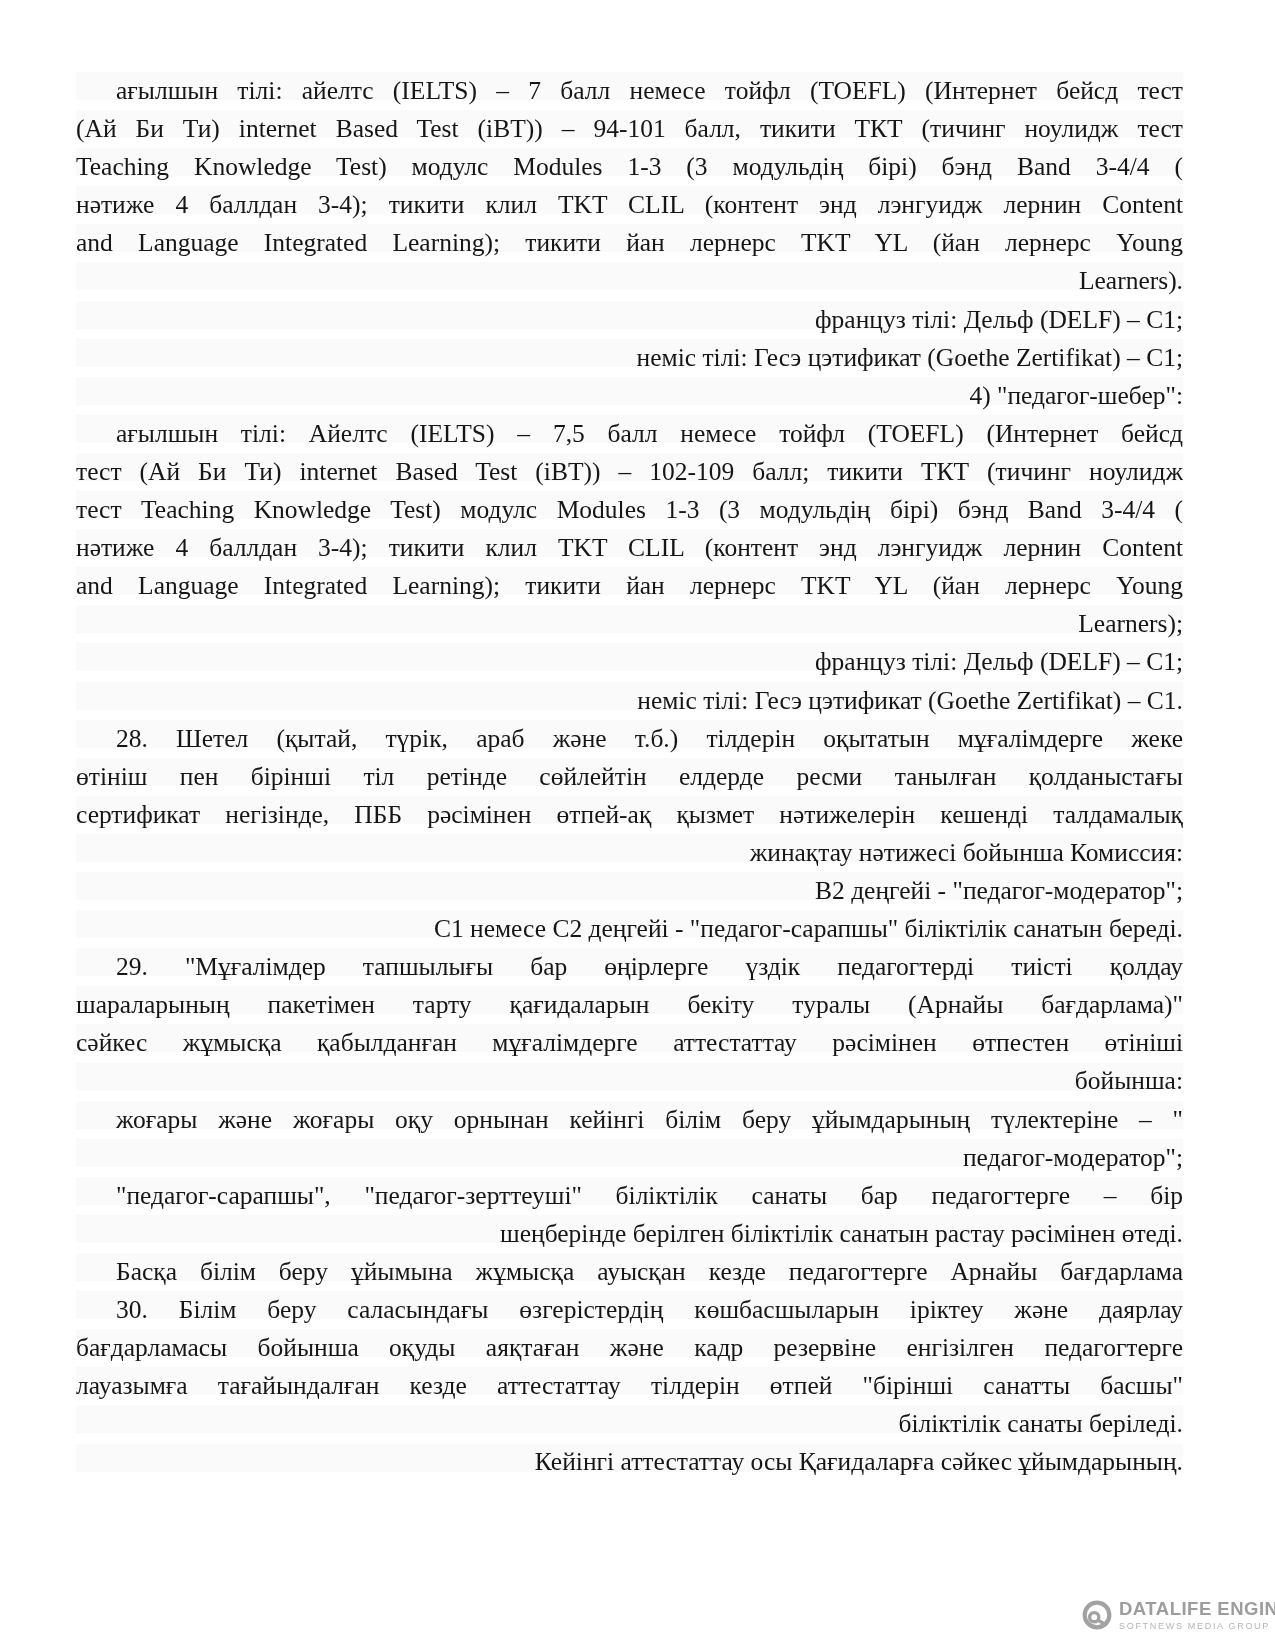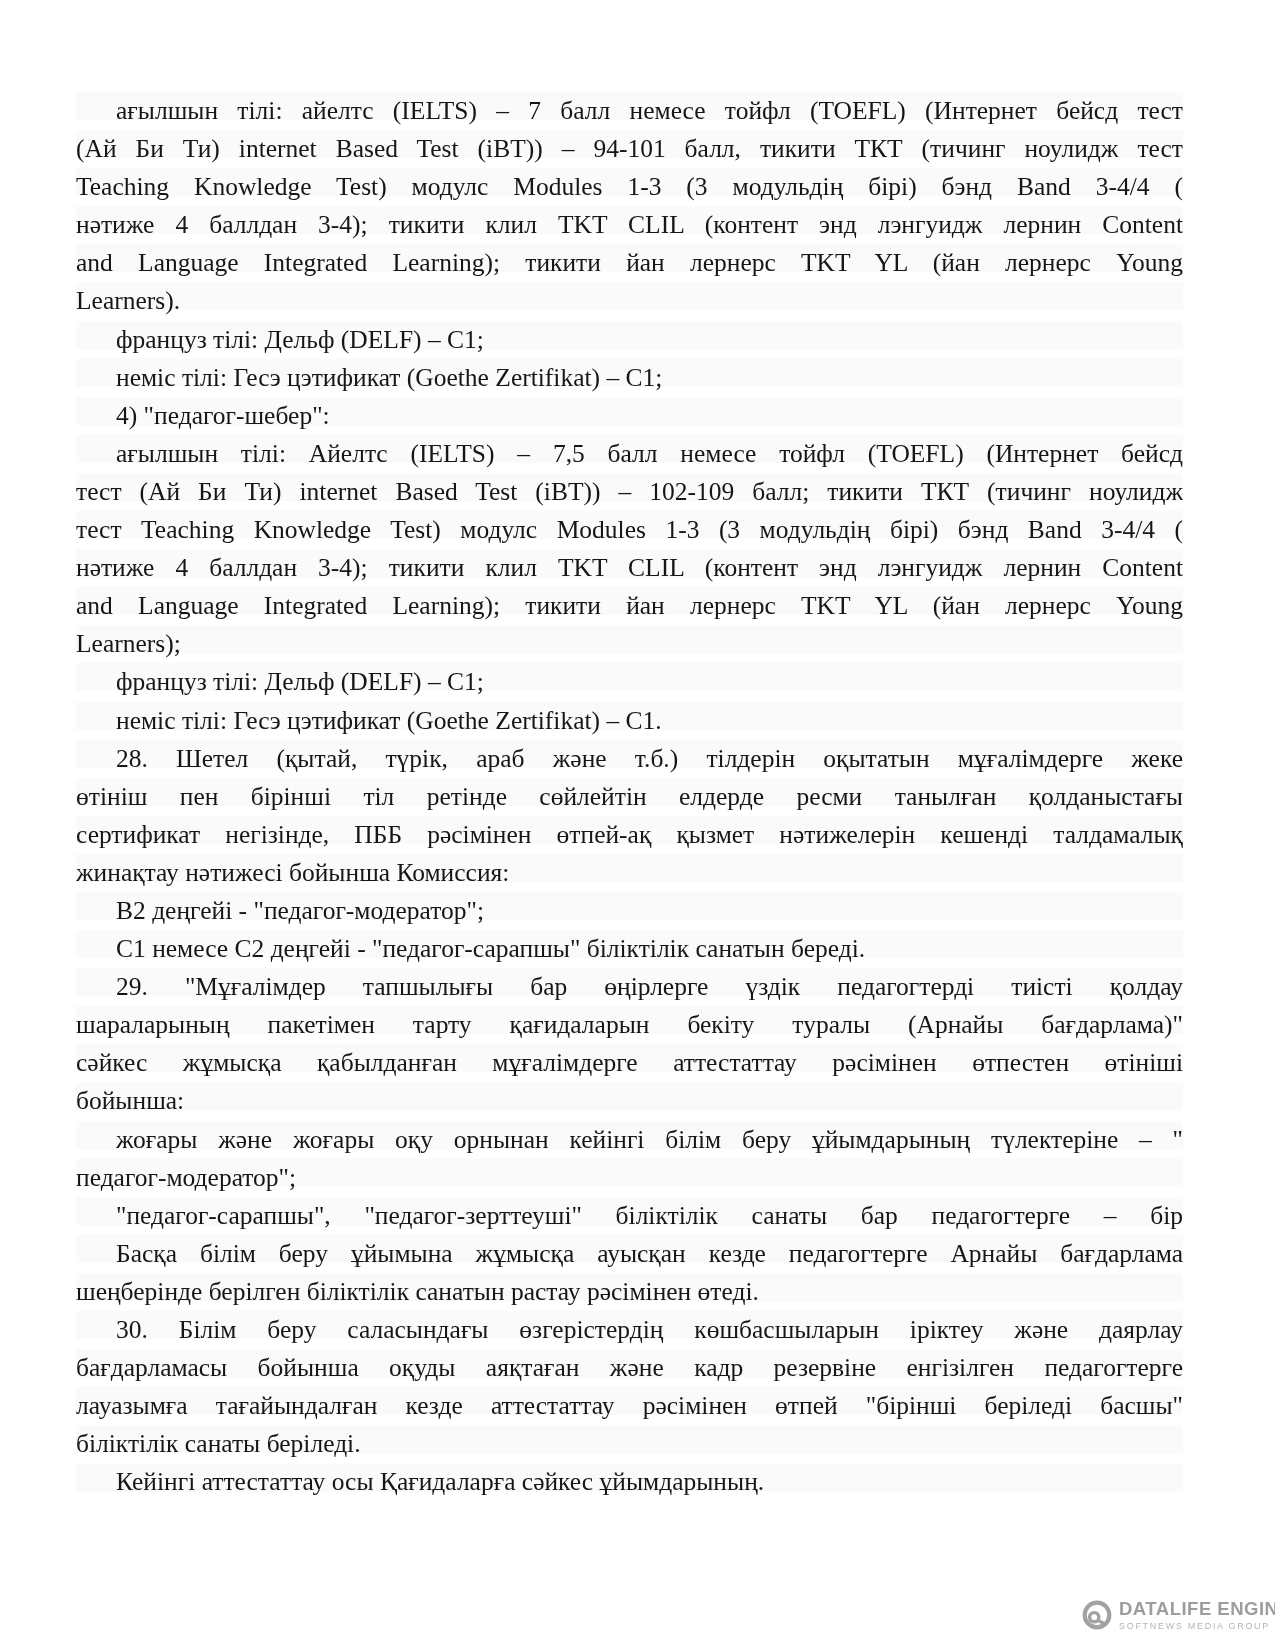--- a/index.html
+++ b/index.html
@@ -15,38 +15,38 @@
     overflow: hidden;
   }
   .page {
     position: absolute;
     inset: 0;
     background: #ffffff;
   }
   .doc {
     position: absolute;
     left: 76px;
-    top: 92px;
+    top: 72px;
     width: 1107px;
     color: #161616;
     font-size: 25.5px;
     line-height: 38.1px;
     
     background: repeating-linear-gradient(
       to bottom,
       rgba(0,0,0,0.018) 0px,
       rgba(0,0,0,0.018) 28px,
       rgba(0,0,0,0.0) 28px,
       rgba(0,0,0,0.0) 38.1px
     );
   }
   .line {
     height: 38.1px;
     overflow: hidden;
-    text-align: left;
+    text-align: right;
     white-space: normal;
   }
   .line.just {
     text-align: justify;
     text-align-last: justify;
   }
   .line.first {
     text-indent: 40px;
   }
   .watermark {
@@ -114,25 +114,25 @@
       <div class="line">жинақтау нәтижесі бойынша Комиссия:</div>
       <div class="line first">В2 деңгейі - "педагог-модератор";</div>
       <div class="line first">С1 немесе С2 деңгейі - "педагог-сарапшы" біліктілік санатын береді.</div>
       <div class="line first just">29. "Мұғалімдер тапшылығы бар өңірлерге үздік педагогтерді тиісті қолдау</div>
       <div class="line just">шараларының пакетімен тарту қағидаларын бекіту туралы (Арнайы бағдарлама)"</div>
       <div class="line just">сәйкес жұмысқа қабылданған мұғалімдерге аттестаттау рәсімінен өтпестен өтініші</div>
       <div class="line">бойынша:</div>
       <div class="line first just">жоғары және жоғары оқу орнынан кейінгі білім беру ұйымдарының түлектеріне – "</div>
       <div class="line">педагог-модератор";</div>
       <div class="line first just">"педагог-сарапшы", "педагог-зерттеуші" біліктілік санаты бар педагогтерге – бір</div>
+      <div class="line">шеңберінде берілген біліктілік санатын растау рәсімінен өтеді.</div>
       <div class="line first just">Басқа білім беру ұйымына жұмысқа ауысқан кезде педагогтерге Арнайы бағдарлама</div>
-      <div class="line">шеңберінде берілген біліктілік санатын растау рәсімінен өтеді.</div>
       <div class="line first just">30. Білім беру саласындағы өзгерістердің көшбасшыларын іріктеу және даярлау</div>
       <div class="line just">бағдарламасы бойынша оқуды аяқтаған және кадр резервіне енгізілген педагогтерге</div>
-      <div class="line just">лауазымға тағайындалған кезде аттестаттау рәсімінен өтпей "бірінші беріледі басшы"</div>
+      <div class="line just">лауазымға тағайындалған кезде аттестаттау тілдерін өтпей "бірінші санатты басшы"</div>
       <div class="line">біліктілік санаты беріледі.</div>
       <div class="line first">Кейінгі аттестаттау осы Қағидаларға сәйкес ұйымдарының.</div>
     </div>
 
   <div class="watermark">
     <svg class="wm-logo" viewBox="0 0 30 30" xmlns="http://www.w3.org/2000/svg" aria-hidden="true">
       <circle cx="15" cy="15" r="12.3" fill="none" stroke="#a2a2a2" stroke-width="4.2"></circle>
       <circle cx="12.2" cy="17.2" r="4.6" fill="none" stroke="#a2a2a2" stroke-width="3.4"></circle>
       <path d="M16.5 20.5 L23.5 24.5" stroke="#a2a2a2" stroke-width="3.2" stroke-linecap="round"></path>
     </svg>

